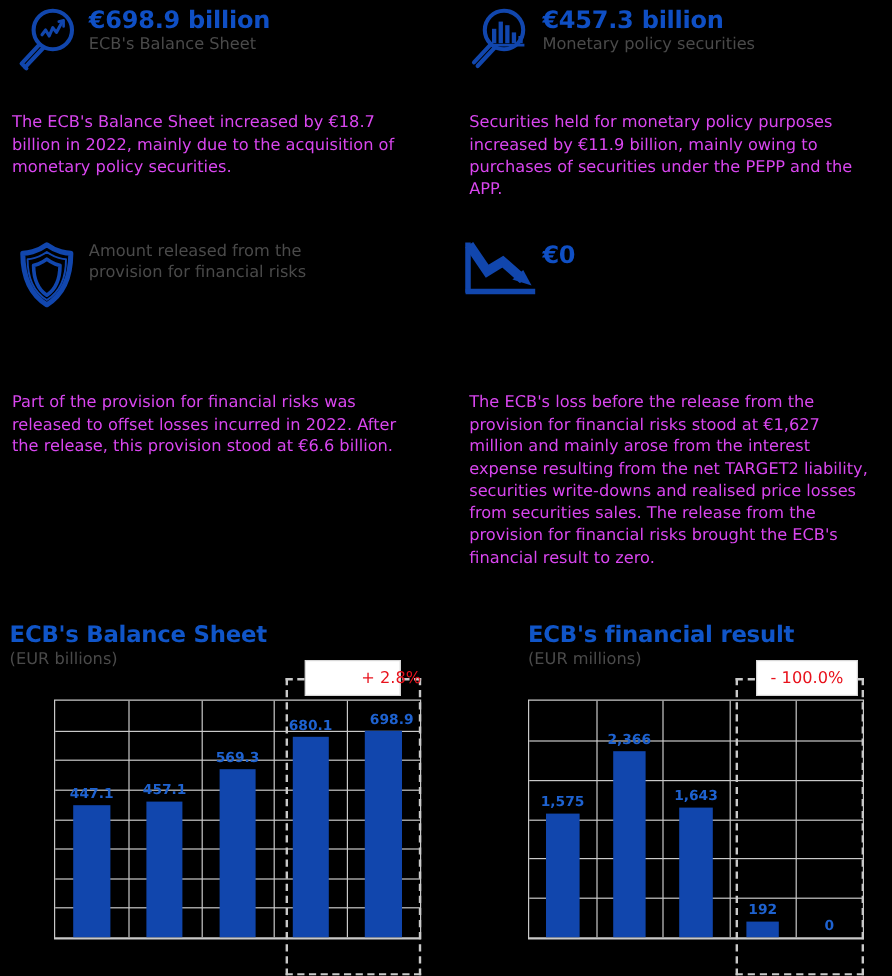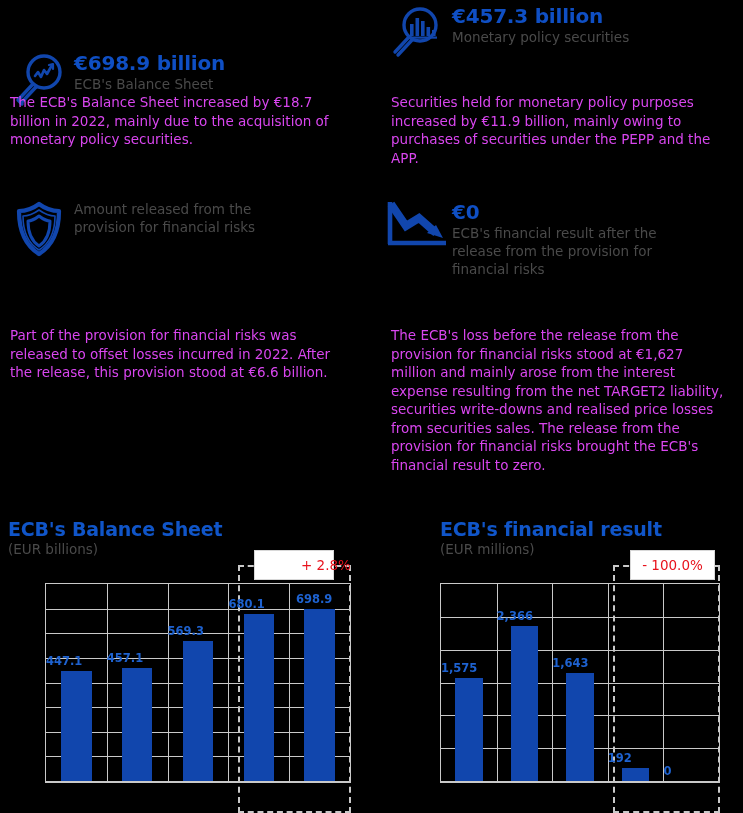--- a/index.html
+++ b/index.html
@@ -92,21 +92,21 @@
   .bar {
     position: absolute;
     background: #1146ad;
     bottom: 0;
   }
   .bar-label {
     position: absolute;
     color: #1e62d0;
     font-size: 11.5px;
     font-weight: bold;
-    text-align: left;
+    text-align: center;
     white-space: nowrap;
   }
   .highlight-box {
     position: absolute;
     border: 2px dashed #c9c9c9;
     box-sizing: border-box;
     background: transparent;
   }
   .callout {
     position: absolute;
@@ -116,21 +116,21 @@
     font-size: 13.5px;
     text-align: center;
     line-height: 28px;
     white-space: nowrap;
     box-sizing: border-box;
   }
 </style>
 </head>
 <body>
 
-<div class="panel kpi" style="left:8px; top:4px; width:358px;margin-top:47px;">
+<div class="panel kpi" style="left:8px; top:4px; width:358px;">
   <div class="kpi-icon">
     <svg width="56" height="56" viewBox="0 0 56 56" aria-hidden="true">
       <circle cx="33" cy="21" r="16" fill="none" stroke="#1146ad" stroke-width="3.4"></circle>
       <line x1="22" y1="33" x2="7" y2="49" stroke="#1146ad" stroke-width="3.4" stroke-linecap="round"></line>
       <line x1="25" y1="36" x2="10" y2="52" stroke="#1146ad" stroke-width="3.4" stroke-linecap="round"></line>
       <line x1="8" y1="50" x2="11" y2="53" stroke="#1146ad" stroke-width="3.4" stroke-linecap="round"></line>
       <polyline points="24,25 27,21 30,26 33,19 36,23 41,14" fill="none" stroke="#1146ad" stroke-width="2.6" stroke-linejoin="round" stroke-linecap="round"></polyline>
       <polyline points="38,14 42,13 42,18" fill="none" stroke="#1146ad" stroke-width="2.2" stroke-linejoin="round" stroke-linecap="round"></polyline>
     </svg>
   </div>
@@ -180,21 +180,20 @@
   <div class="kpi-icon">
     <svg width="62" height="50" viewBox="0 0 62 50" aria-hidden="true">
       <line x1="4" y1="2" x2="4" y2="44" stroke="#1146ad" stroke-width="4.6"></line>
       <line x1="2" y1="43" x2="60" y2="43" stroke="#1146ad" stroke-width="4.6"></line>
       <polyline points="5,4 20,26 33,18 50,33" fill="none" stroke="#1146ad" stroke-width="8" stroke-linejoin="miter" stroke-linecap="butt"></polyline>
       <polygon points="57,38 41,33 50,25" fill="#1146ad"></polygon>
     </svg>
   </div>
   <div class="kpi-text">
     <div class="kpi-value">€0</div>
-    <div class="kpi-label" style="max-width:218px;">ECB's financial result after the release from the provision for financial risks</div>
   </div>
 </div>
 <div class="panel body-text" style="left:391px; top:326px; width:340px;">The ECB's loss before the release from the provision for financial risks stood at €1,627 million and mainly arose from the interest expense resulting from the net TARGET2 liability, securities write-downs and realised price losses from securities sales. The release from the provision for financial risks brought the ECB's financial result to zero.</div>
 
 <div class="panel" style="left:8px; top:518px; width:360px;">
   <div class="chart-title">ECB's Balance Sheet</div>
   <div class="chart-sub">(EUR billions)</div>
 </div>
 
 <div class="highlight-box" style="left:238px; top:565px; width:113px; height:248px;"></div>

